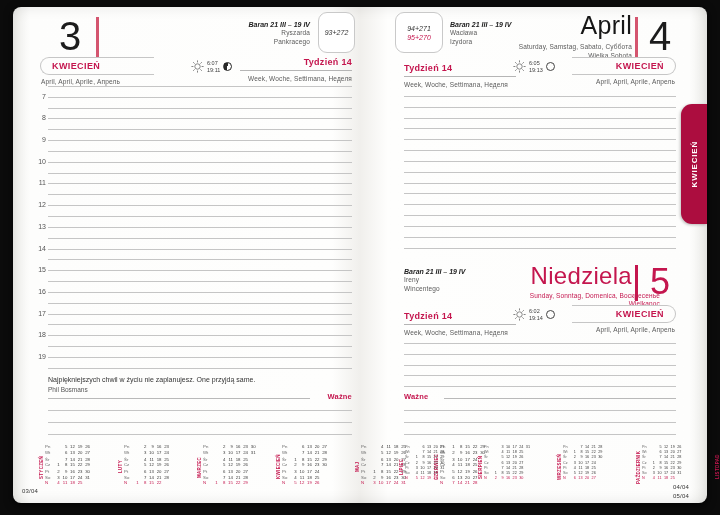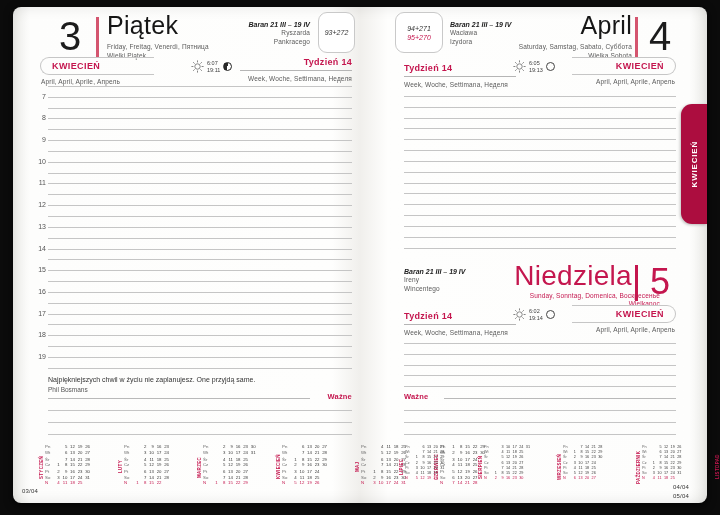--- a/index.html
+++ b/index.html
@@ -58,25 +58,20 @@
 </style>
 </head>
 <body>
 
 <div class="photo">
   <div class="spread">
 
     <section class="page left">
       <div class="big-num" style="left:34px;top:9px;width:46px;">3</div>
       <div class="vbar" style="left:83px;top:10px;height:40px;"></div>
-      <div style="position:absolute;left:94px;top:5px;">
-        <div class="day-name">Piątek</div>
-        <div class="tiny" style="margin-top:5px;">Friday, Freitag, Venerdì, Пятница</div>
-        <div class="tiny">Wielki Piątek</div>
-      </div>
       <div style="position:absolute;left:190px;top:13px;width:107px;text-align:right;">
         <div class="zodiac">Baran 21 III – 19 IV</div>
         <div class="tiny">Ryszarda</div>
         <div class="tiny">Pankracego</div>
       </div>
       <div class="counter-box" style="left:305px;top:5px;width:35px;height:39px;">
         <span>93+272</span>
       </div>
 
       <div class="month-pill pill-left" style="left:27px;top:50px;width:102px;">
@@ -325,21 +320,21 @@
           <div class="rule"></div>
           <div class="rule"></div>
         </div>
 
       <div style="position:absolute;left:37px;top:260px;">
         <div class="zodiac">Baran 21 III – 19 IV</div>
         <div class="tiny">Ireny</div>
         <div class="tiny">Wincentego</div>
       </div>
       <div style="position:absolute;right:73px;top:256px;text-align:right;">
-        <div class="day-name red" style="font-size:28px;">Niedziela</div>
+        <div class="day-name red" style="font-size:24px;">Niedziela</div>
       </div>
       <div class="tiny red" style="position:absolute;right:45px;top:285px;text-align:right;width:260px;">Sunday, Sonntag, Domenica, Воскресенье</div>
       <div class="tiny red" style="position:absolute;right:45px;top:293px;text-align:right;width:260px;">Wielkanoc</div>
       <div class="vbar" style="left:268px;top:258px;height:36px;background:var(--accent);"></div>
       <div class="big-num red" style="left:274px;top:255px;width:38px;font-size:36px;">5</div>
 
       <div style="position:absolute;left:37px;top:298px;">
         <div class="week-label red" style="display:inline-block;min-width:112px;">Tydzień 14</div>
         <div class="tiny" style="margin-top:4px;">Week, Woche, Settimana, Неделя</div>
       </div>

